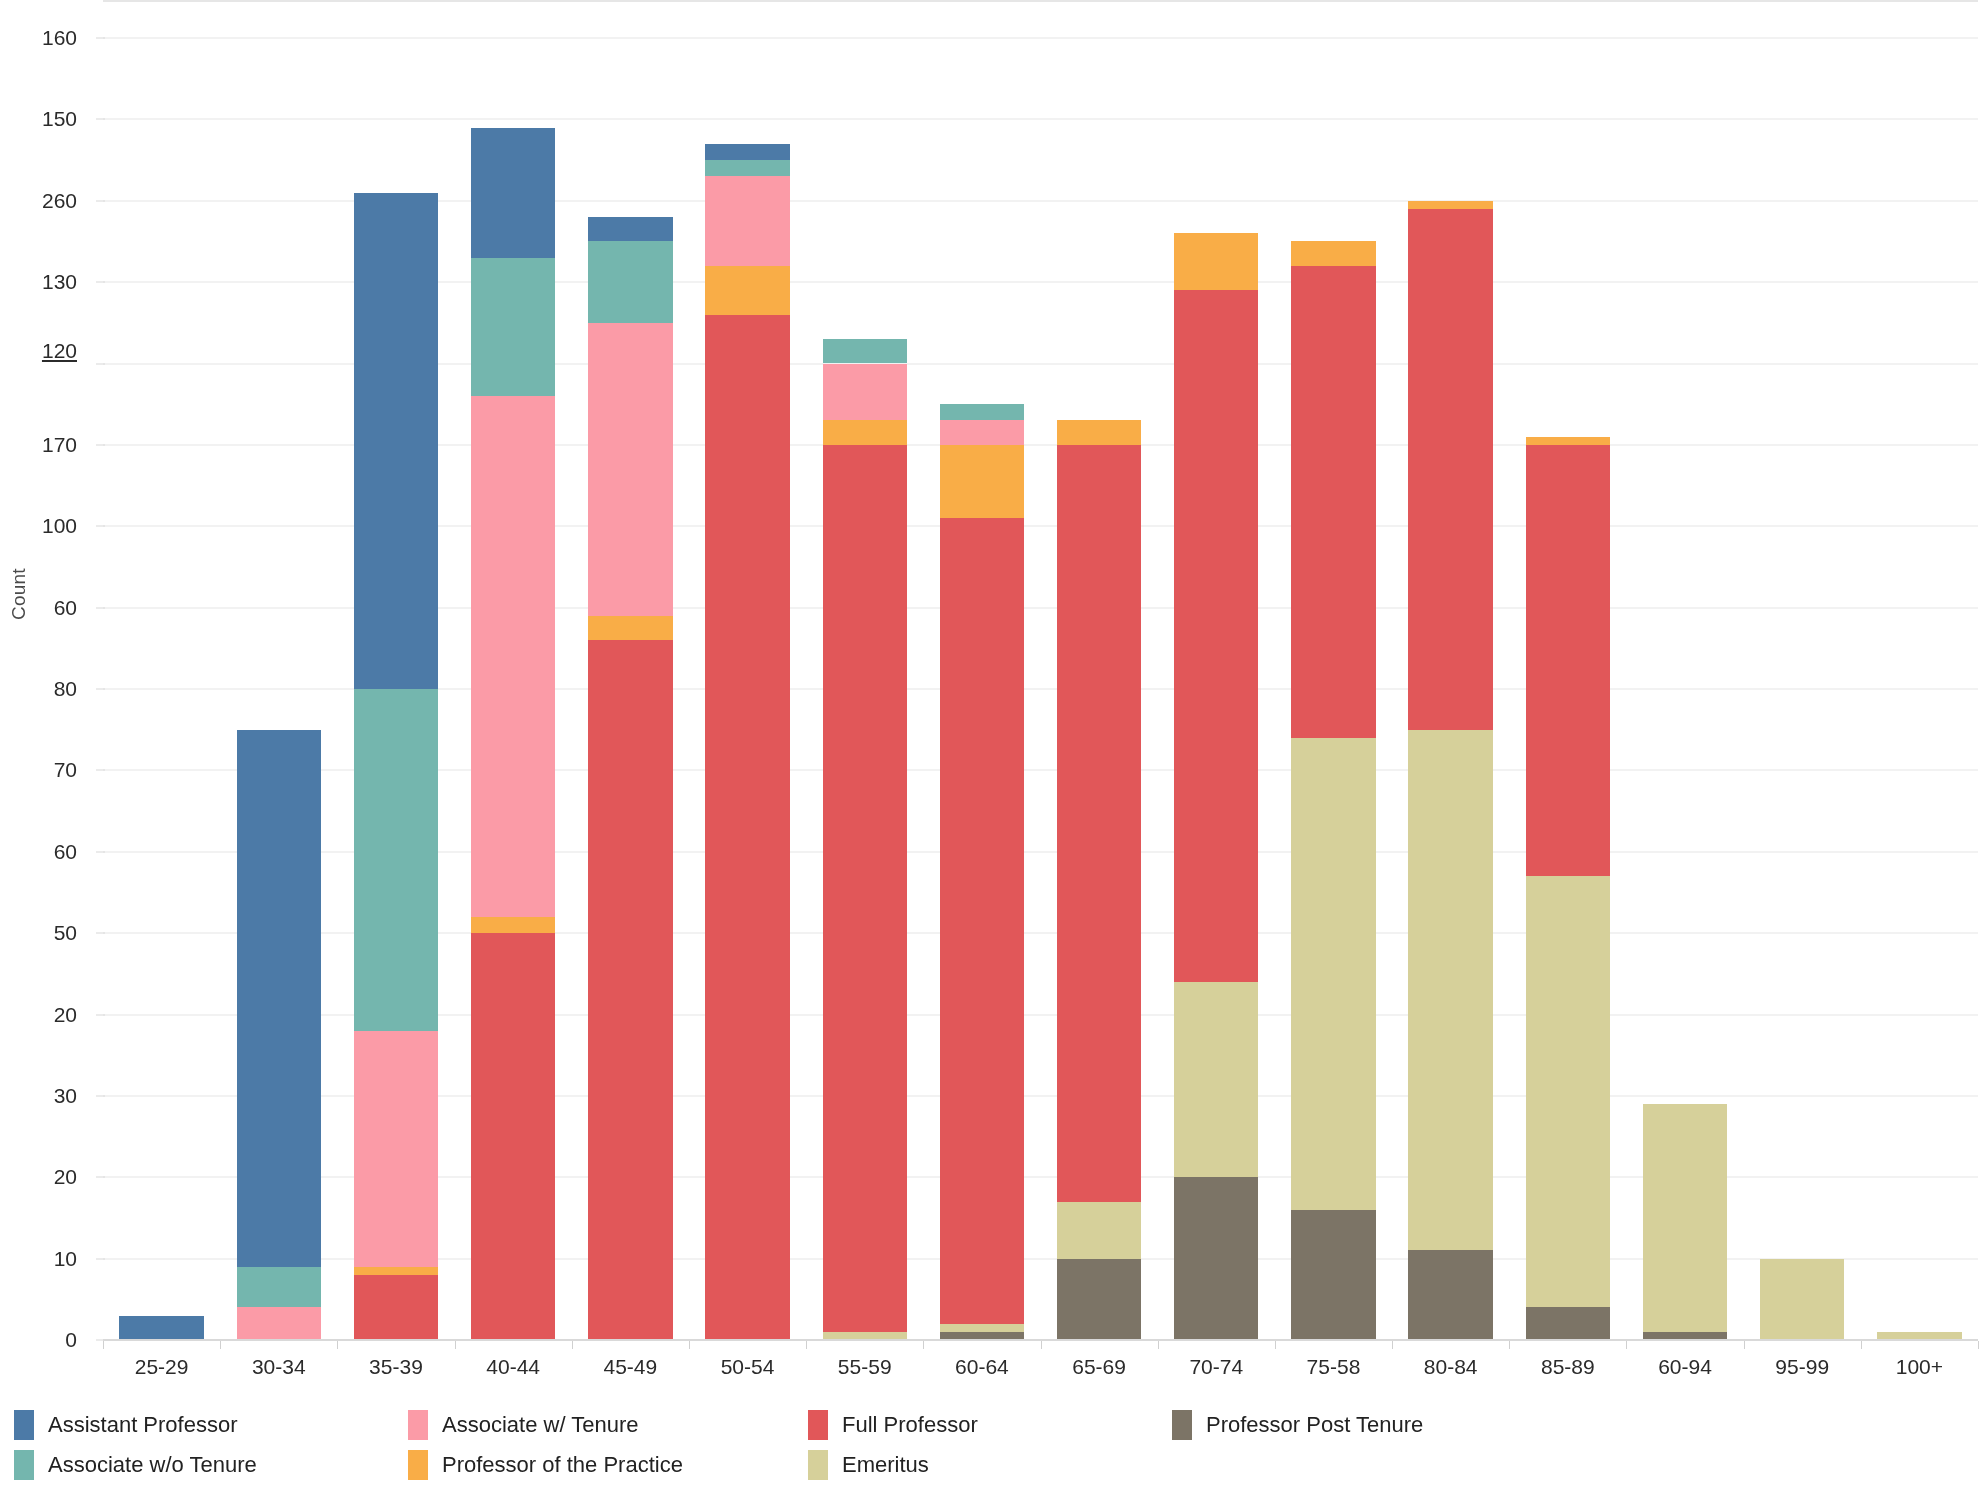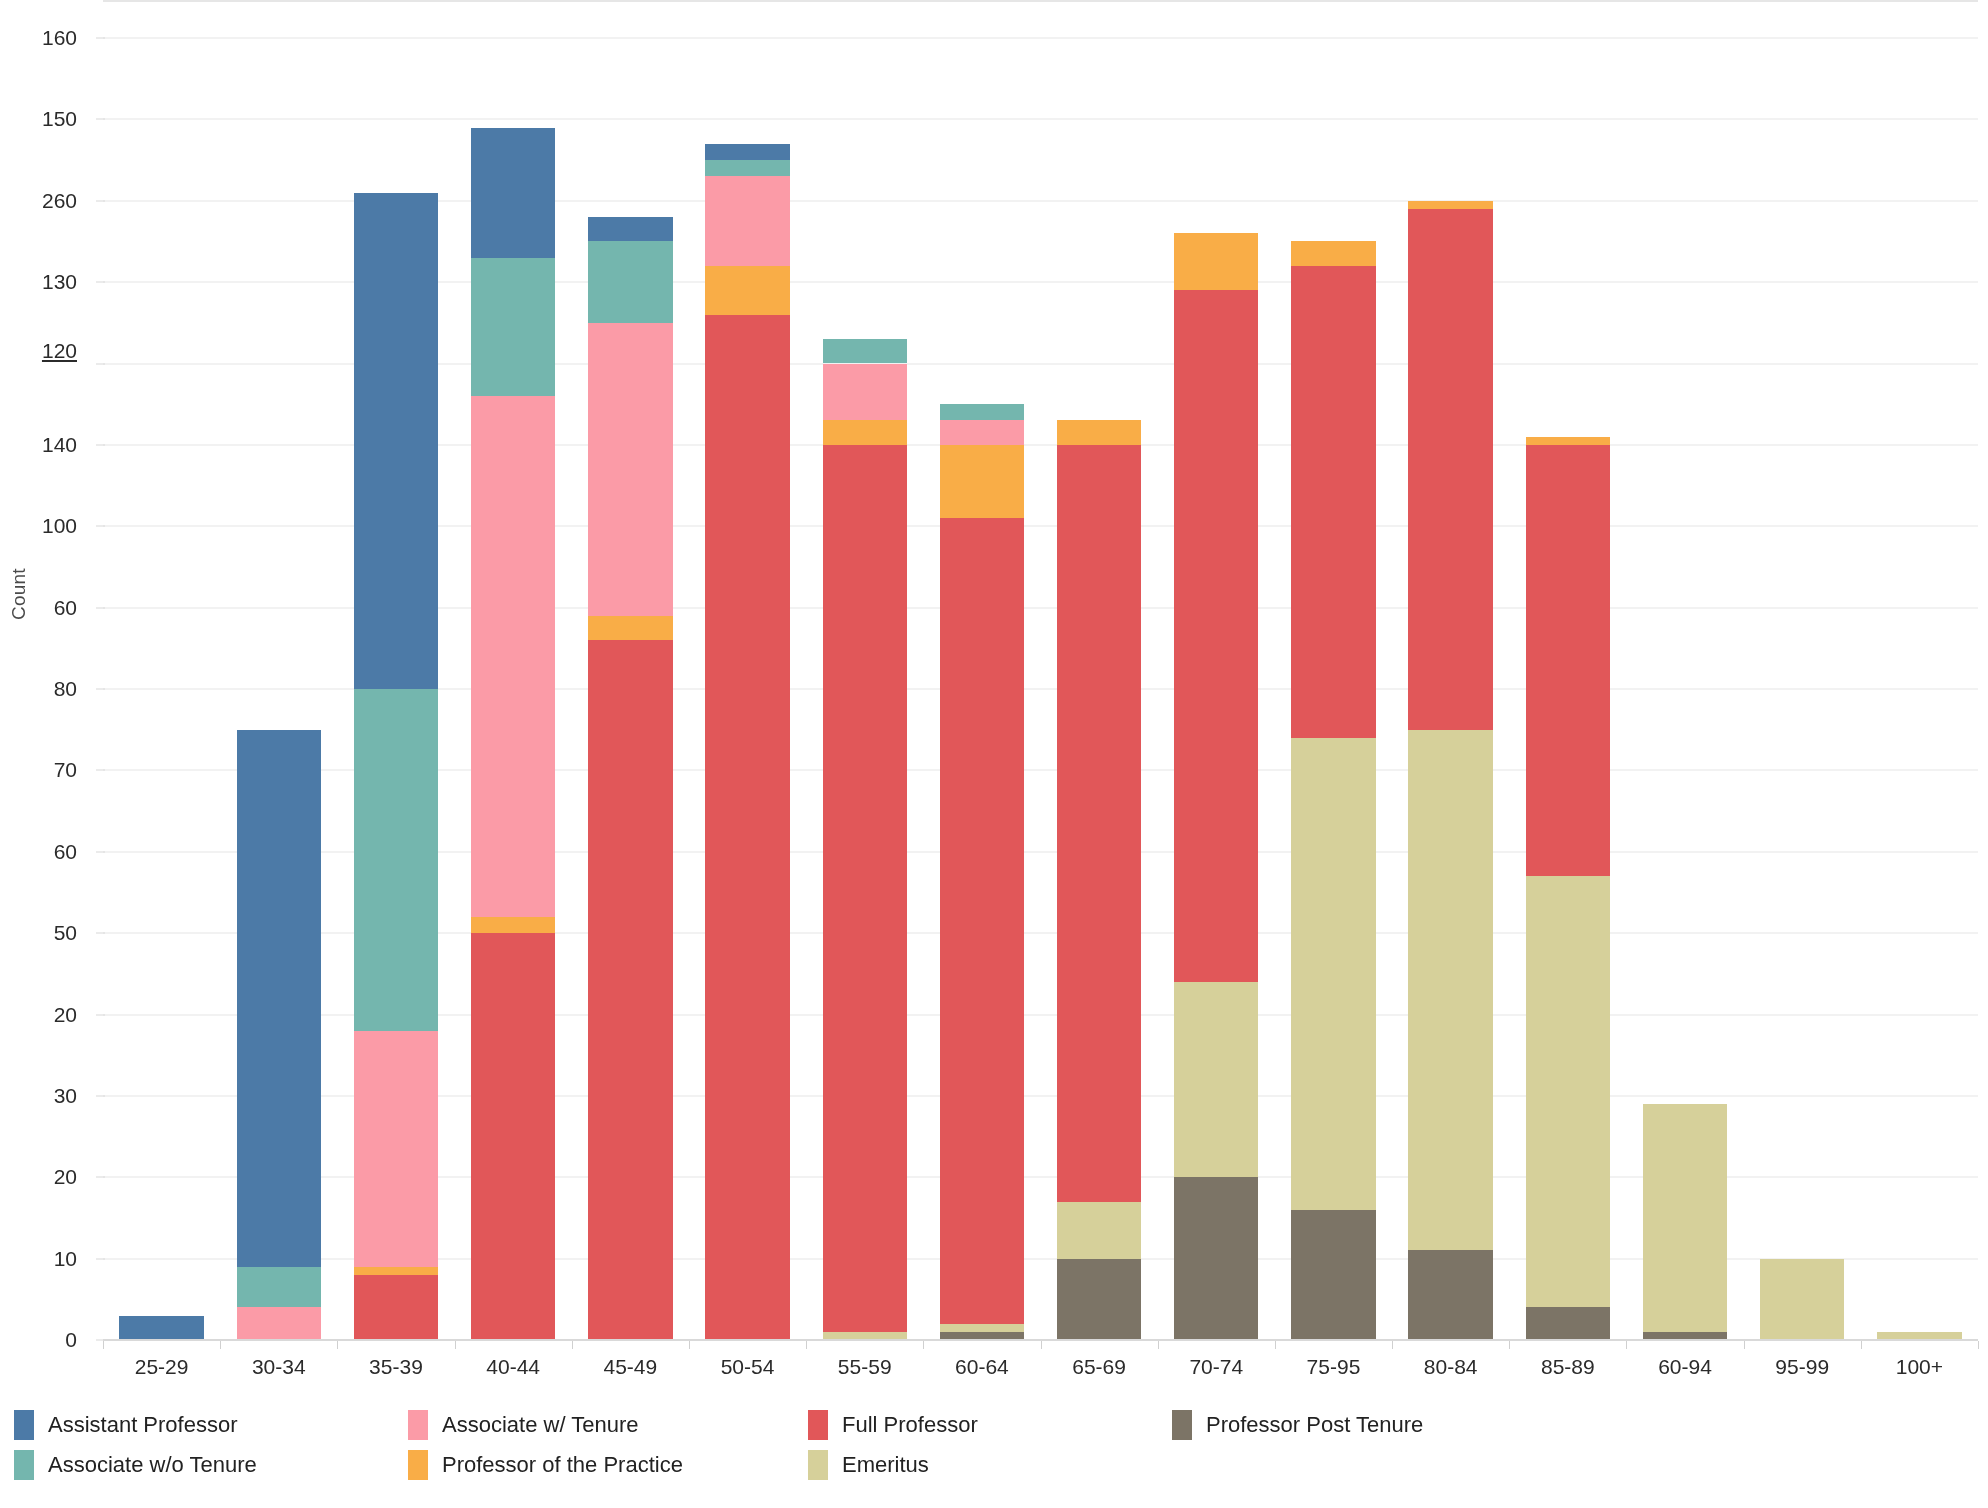--- a/index.html
+++ b/index.html
@@ -197,21 +197,21 @@
         <div class="ytick" style="top: 851.75px;">60</div>
         <div class="ytick-mark" style="top: 851.75px;"></div>
         <div class="ytick" style="top: 770.375px;">70</div>
         <div class="ytick-mark" style="top: 770.375px;"></div>
         <div class="ytick" style="top: 689px;">80</div>
         <div class="ytick-mark" style="top: 689px;"></div>
         <div class="ytick" style="top: 607.625px;">60</div>
         <div class="ytick-mark" style="top: 607.625px;"></div>
         <div class="ytick" style="top: 526.25px;">100</div>
         <div class="ytick-mark" style="top: 526.25px;"></div>
-        <div class="ytick" style="top: 444.875px;">140</div>
+        <div class="ytick" style="top: 444.875px;">170</div>
         <div class="ytick-mark" style="top: 444.875px;"></div>
         <div class="ytick" style="top: 351px; text-decoration: underline;">120</div>
         <div class="ytick-mark" style="top: 363.5px;"></div>
         <div class="ytick" style="top: 282.125px; text-align: center;">130</div>
         <div class="ytick-mark" style="top: 282.125px;"></div>
         <div class="ytick" style="top: 200.75px;">260</div>
         <div class="ytick-mark" style="top: 200.75px;"></div>
         <div class="ytick" style="top: 119.375px;">150</div>
         <div class="ytick-mark" style="top: 119.375px;"></div>
         <div class="ytick" style="top: 38px;">160</div>
@@ -330,21 +330,21 @@
       <div class="xtick-label" style="left: 644.531px;">50-54</div>
       <div class="xtick-mark" style="left: 703.125px;"></div>
       <div class="xtick-label" style="left: 761.719px;">55-59</div>
       <div class="xtick-mark" style="left: 820.312px;"></div>
       <div class="xtick-label" style="left: 878.906px;">60-64</div>
       <div class="xtick-mark" style="left: 937.5px;"></div>
       <div class="xtick-label" style="left: 996.094px;">65-69</div>
       <div class="xtick-mark" style="left: 1054.69px;"></div>
       <div class="xtick-label" style="left: 1113.28px;">70-74</div>
       <div class="xtick-mark" style="left: 1171.88px;"></div>
-      <div class="xtick-label" style="left: 1230.47px;">75-95</div>
+      <div class="xtick-label" style="left: 1230.47px;">75-58</div>
       <div class="xtick-mark" style="left: 1289.06px;"></div>
       <div class="xtick-label" style="left: 1347.66px;">80-84</div>
       <div class="xtick-mark" style="left: 1406.25px;"></div>
       <div class="xtick-label" style="left: 1464.84px;">85-89</div>
       <div class="xtick-mark" style="left: 1523.44px;"></div>
       <div class="xtick-label" style="left: 1582.03px;">60-94</div>
       <div class="xtick-mark" style="left: 1640.62px;"></div>
       <div class="xtick-label" style="left: 1699.22px;">95-99</div>
       <div class="xtick-mark" style="left: 1757.81px;"></div>
       <div class="xtick-label" style="left: 1816.41px;">100+</div>

